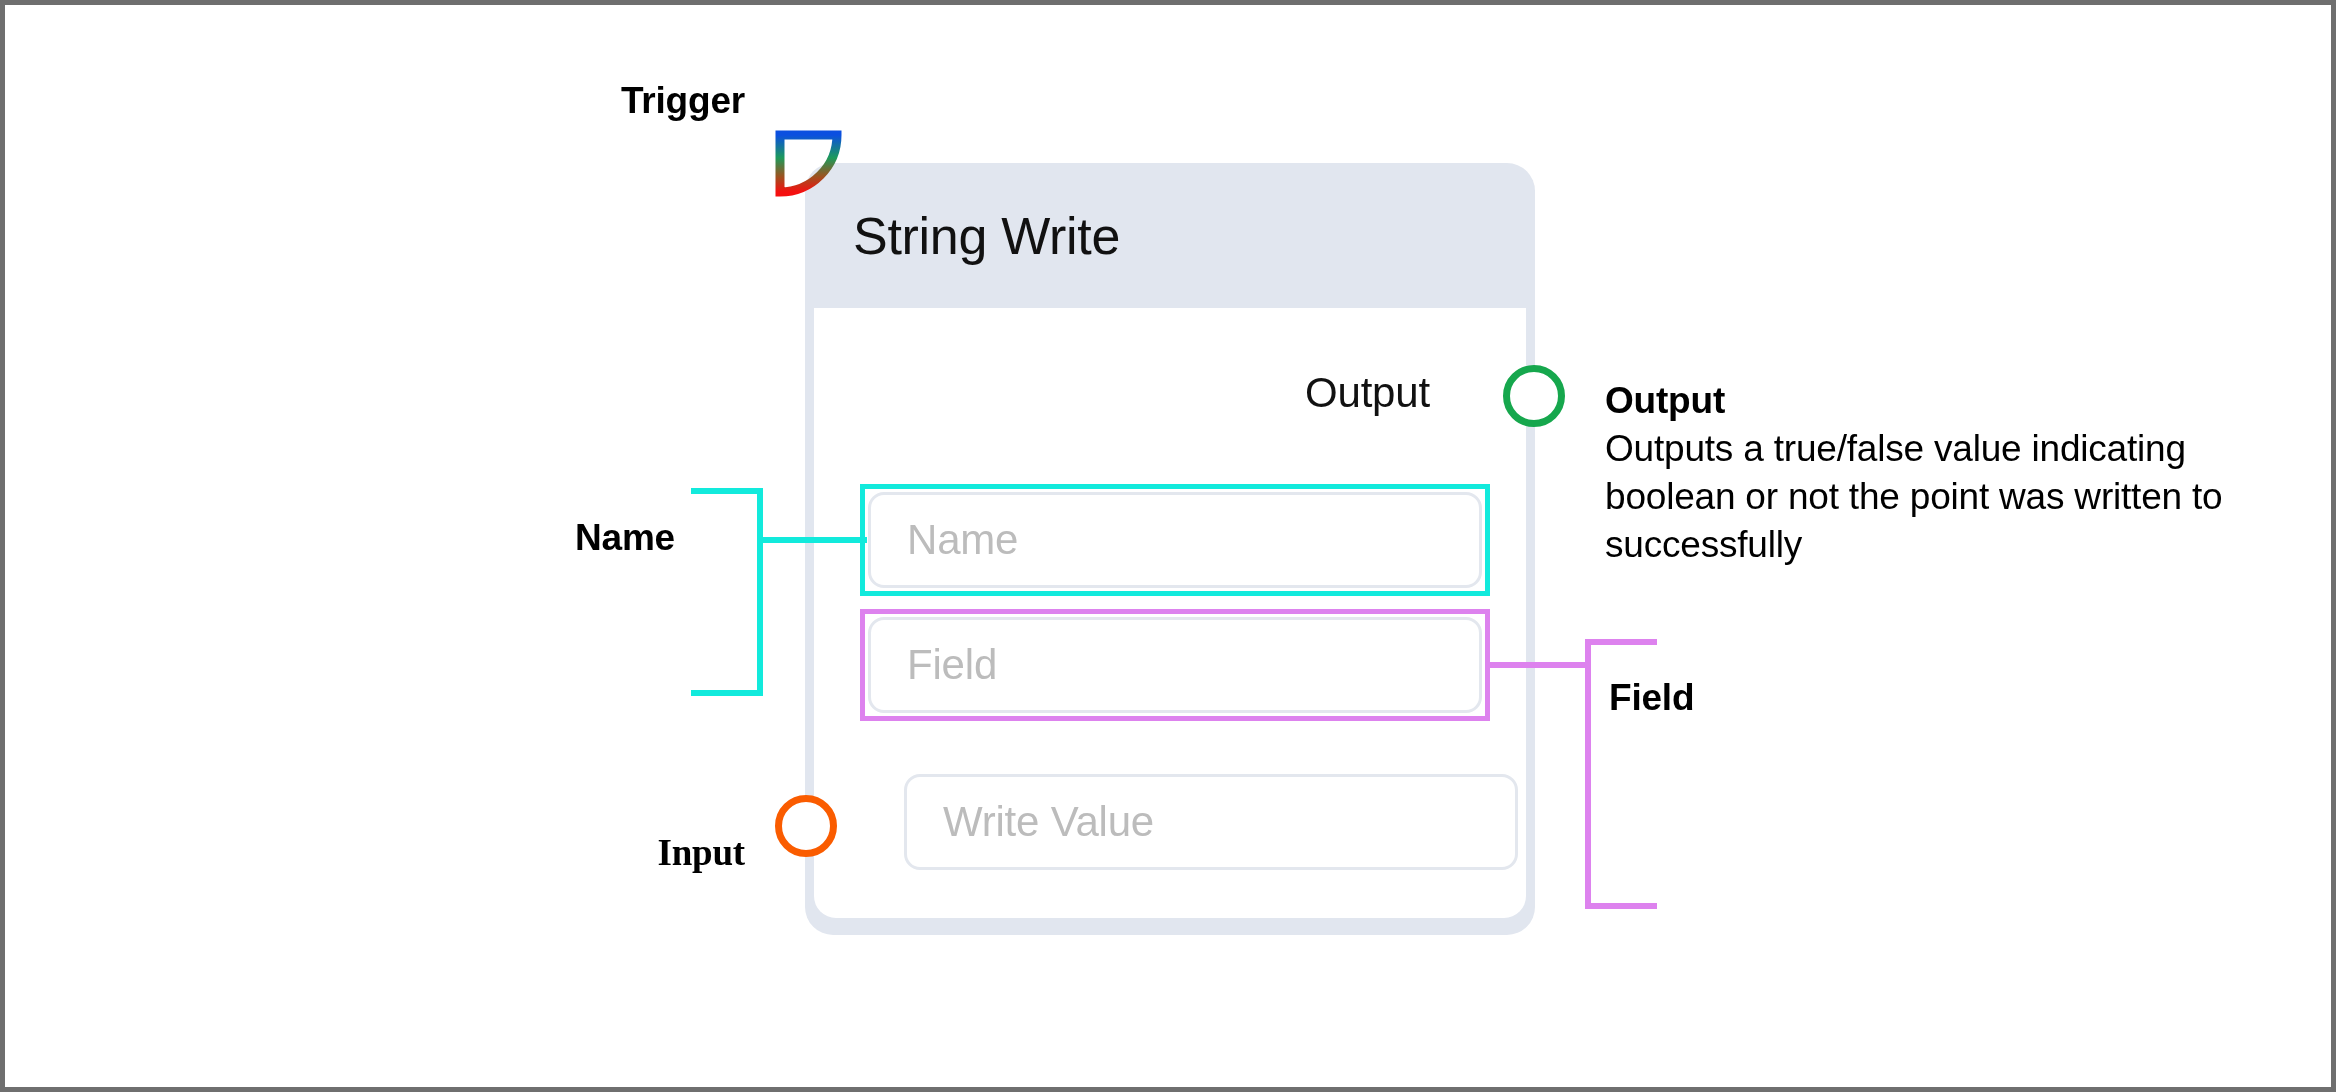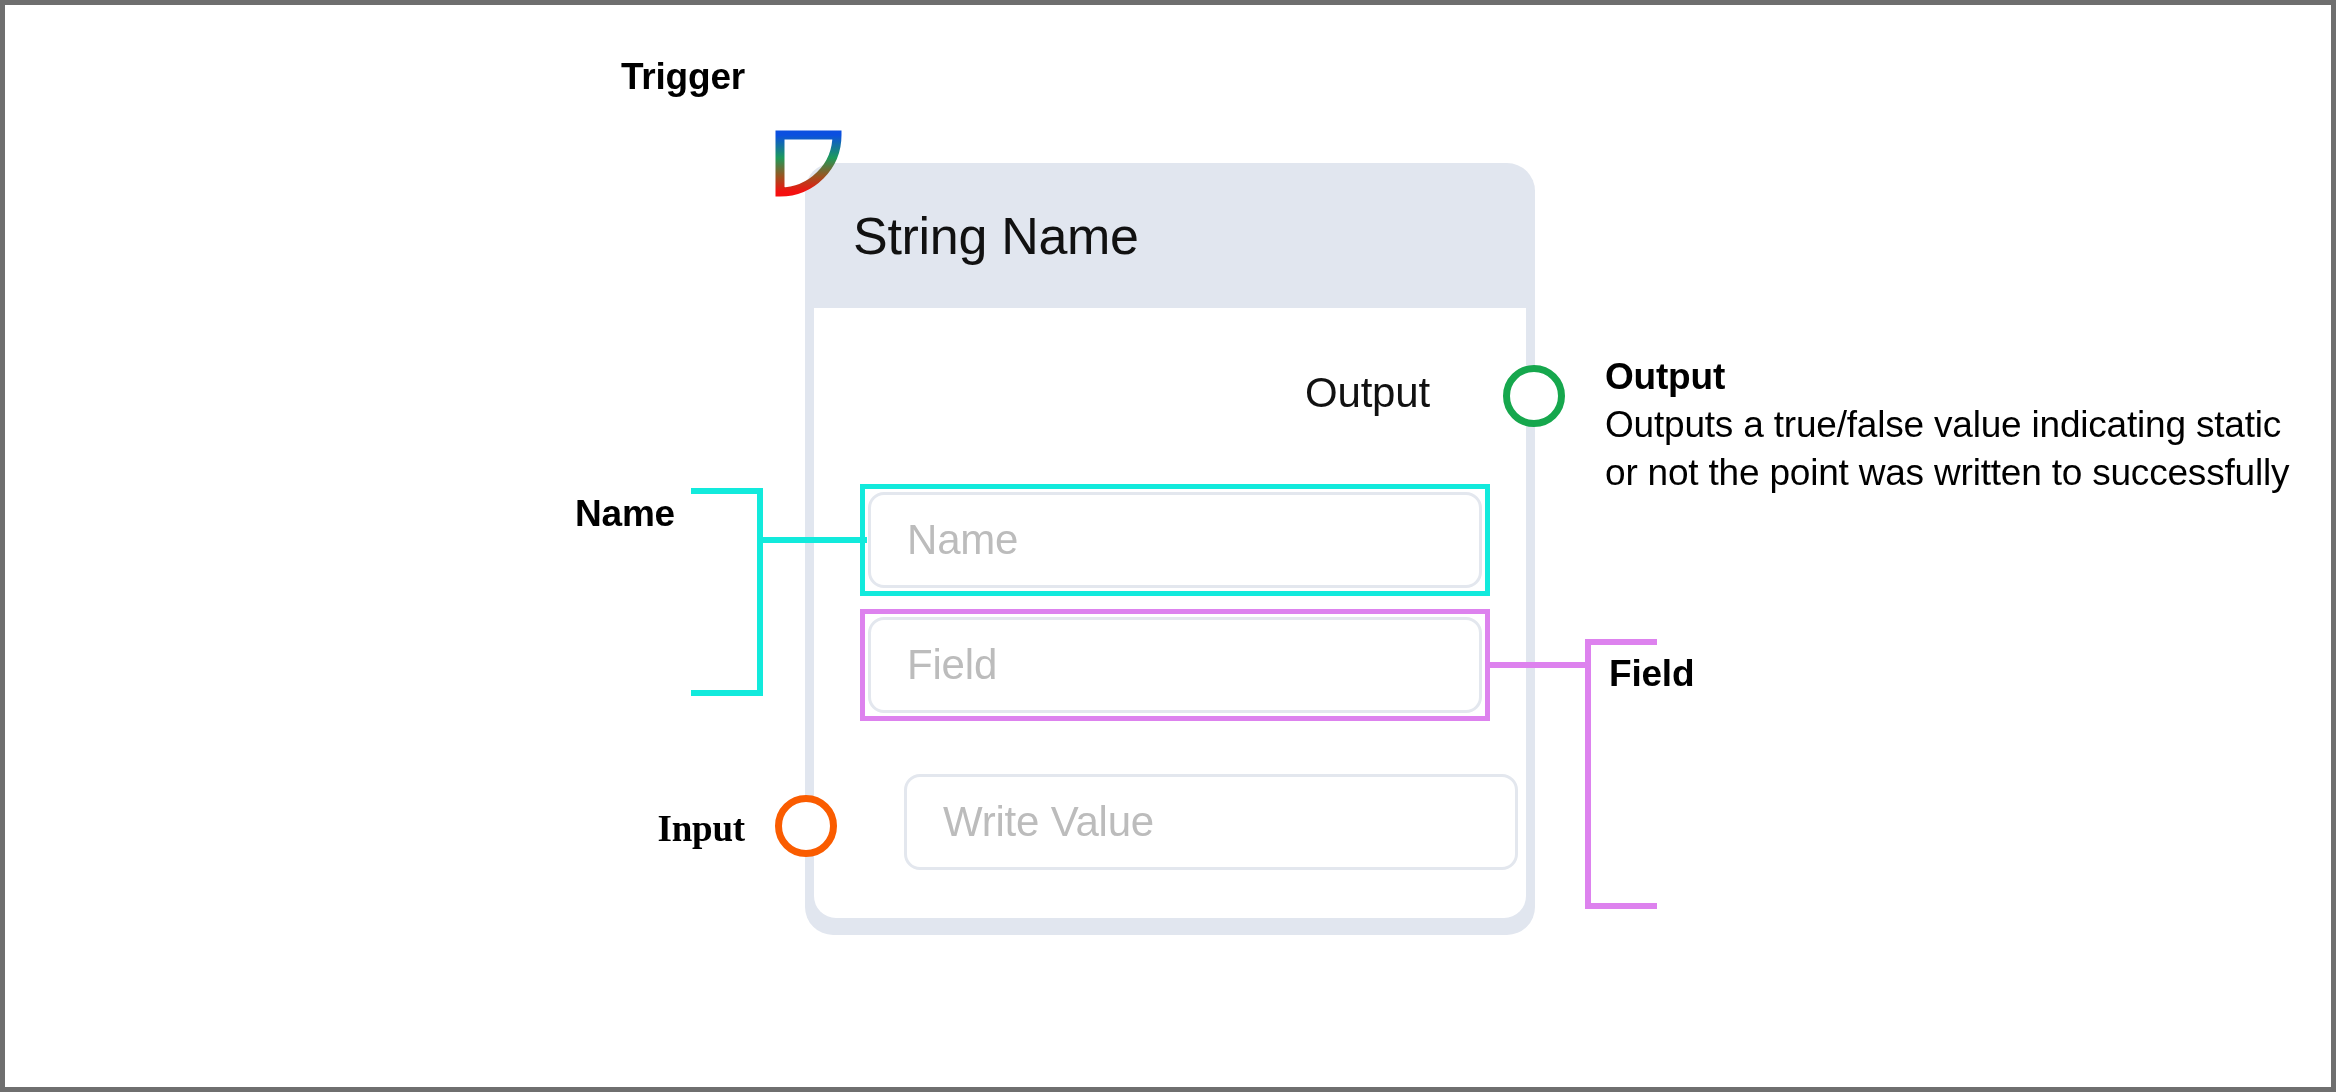--- a/index.html
+++ b/index.html
@@ -31,20 +31,21 @@
   .ann {
     position: absolute;
     color: #000000;
     line-height: 1.30;
   }
   .ann-title {
     font-weight: bold;
     font-size: 37px;
     letter-spacing: -0.2px;
     display: block;
+    margin-top: 24px;
   }
   .ann-body {
     font-weight: normal;
     font-size: 37px;
     letter-spacing: -0.2px;
     display: block;
     white-space: pre-wrap;
   }
   .align-right { text-align: right; }
   .align-left  { text-align: left; }
@@ -193,30 +194,30 @@
     <div class="ann align-right" id="name-ann">
       <span class="ann-title">Name</span>
     </div>
 
     <div class="ann align-right" id="input-ann">
       <span class="ann-title">Input</span>
     </div>
 
     <div class="ann align-left" id="output-ann">
       <span class="ann-title">Output</span>
-      <span class="ann-body">Outputs a true/false value indicating static or not the point was written to successfully</span>
+      <span class="ann-body">Outputs a true/false value indicating boolean or not the point was written to successfully</span>
     </div>
 
     <div class="ann align-left" id="field-ann">
       <span class="ann-title">Field</span>
     </div>
 
     <div class="card">
       <div class="card-header">
-        <span class="card-title">String Name</span>
+        <span class="card-title">String Write</span>
       </div>
       <div class="card-body"></div>
     </div>
 
     <div class="inputbox" id="name-input">
       <span class="ph">Name</span>
     </div>
     <div class="inputbox" id="field-input">
       <span class="ph">Field</span>
     </div>

